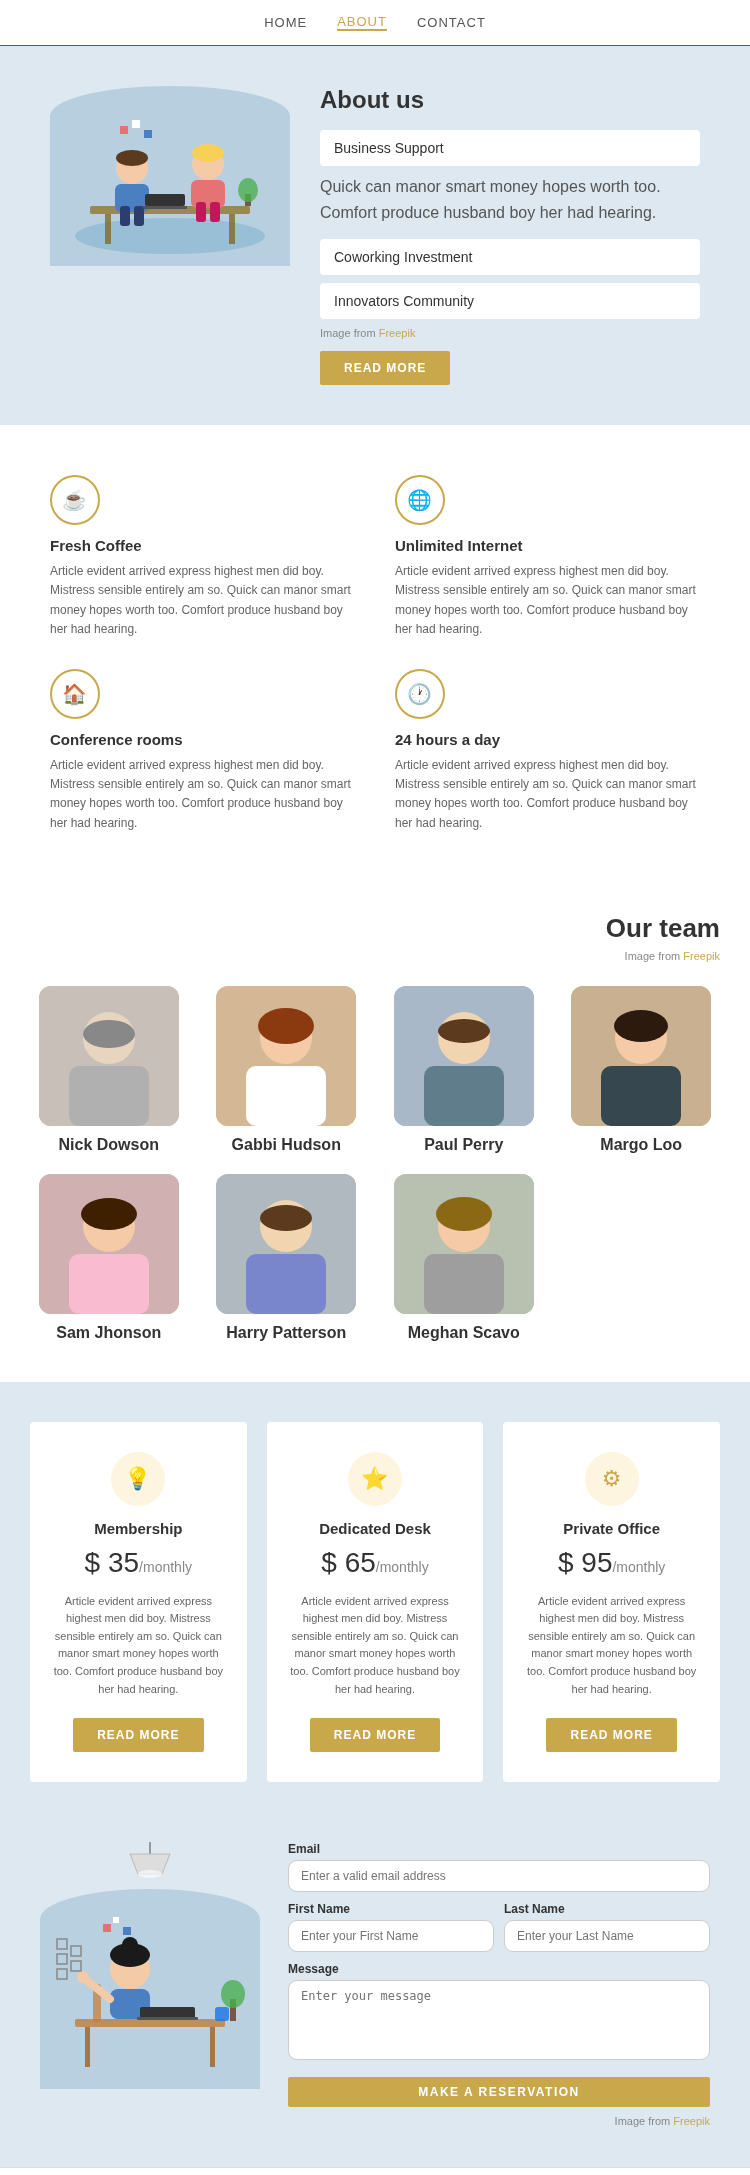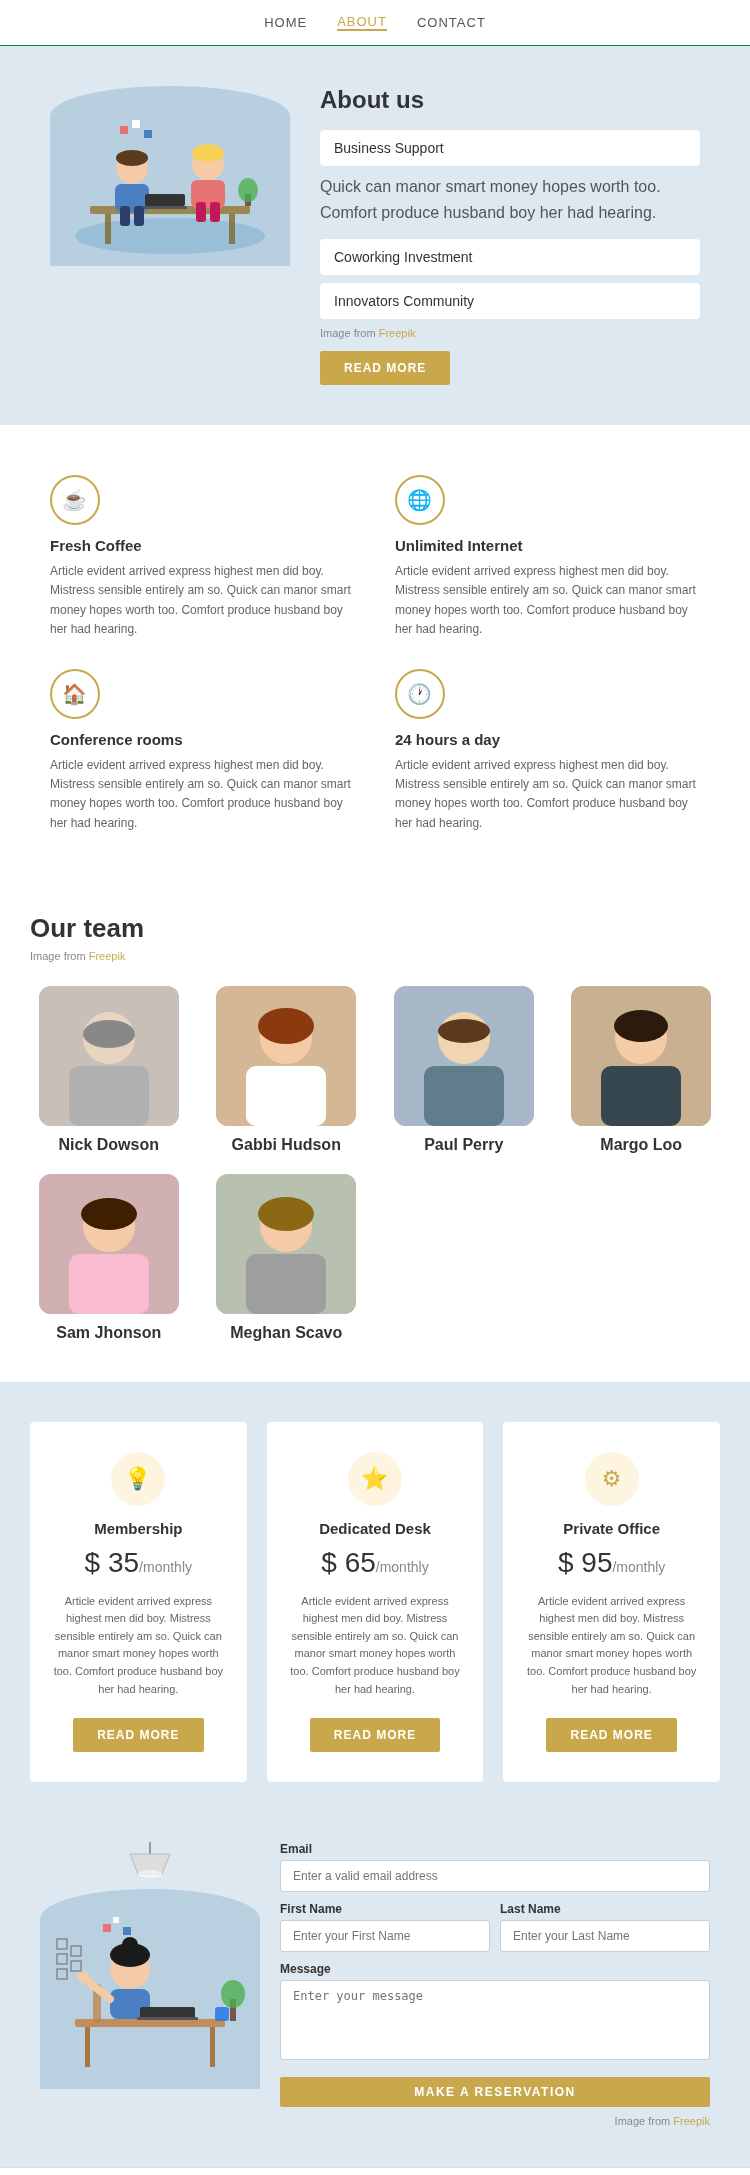--- a/index.html
+++ b/index.html
@@ -48,21 +48,21 @@
     .feature-item { }
     .feature-icon {
       width: 50px; height: 50px; border-radius: 50%;
       border: 2px solid #c9a84c; display: flex; align-items: center; justify-content: center;
       margin-bottom: 12px; color: #c9a84c; font-size: 20px;
     }
     .feature-item h3 { font-size: 15px; font-weight: 700; margin-bottom: 8px; }
     .feature-item p { font-size: 12px; color: #666; line-height: 1.6; }
 
     
-    .team-section { padding: 40px 30px; background: #fff; text-align: left; }
+    .team-section { padding: 40px 30px; background: #fff; text-align: right; }
     .team-section h2 { font-size: 26px; font-weight: 600; margin-bottom: 6px; }
     .team-credit { font-size: 11px; color: #888; margin-bottom: 24px; }
     .team-credit a { color: #c9a84c; text-decoration: none; }
     .team-grid { display: grid; grid-template-columns: repeat(4, 1fr); gap: 20px; }
     .team-member { display: flex; flex-direction: column; align-items: center; }
     .team-photo {
       width: 140px; height: 140px; border-radius: 12px; overflow: hidden;
       background: #ccc; margin-bottom: 10px;
     }
     
@@ -89,35 +89,35 @@
     }
     .pricing-title { font-size: 15px; font-weight: 700; margin-bottom: 10px; }
     .pricing-amount { margin-bottom: 14px; }
     .pricing-amount .dollar { font-size: 28px; font-weight: 400; }
     .pricing-amount .per { font-size: 14px; color: #888; font-weight: 400; }
     .pricing-desc { font-size: 11px; color: #666; line-height: 1.6; margin-bottom: 20px; }
 
     
     .contact-section {
       background: #dde8f0; padding: 20px 40px 40px;
-      display: flex; gap: 20px; align-items: flex-start;
+      display: flex; gap: 28px; align-items: flex-start;
     }
     .contact-illustration { flex: 0 0 220px; }
     .contact-illus-box {
       width: 220px; height: 200px; background: #b8d0e0;
       border-radius: 50% 50% 0 0 / 30px;
       display: flex; align-items: flex-end; justify-content: center; overflow: hidden;
     }
     .contact-form { flex: 1; }
     .form-group { margin-bottom: 10px; }
     .form-group label { display: block; font-size: 12px; font-weight: 600; margin-bottom: 4px; }
     .form-row { display: grid; grid-template-columns: 1fr 1fr; gap: 10px; }
     .form-control {
       width: 100%; padding: 8px 12px; border: 1px solid #ccc;
-      border-radius: 3px; font-size: 12px; color: #999; background: #fff;
+      border-radius: 9px; font-size: 12px; color: #999; background: #fff;
     }
     textarea.form-control { height: 80px; resize: none; }
     .btn-reservation {
       width: 100%; background: #c9a84c; color: #fff; border: none;
       padding: 8px; font-size: 12px; font-weight: 700; letter-spacing: 1.5px;
       text-transform: uppercase; cursor: pointer; border-radius: 2px; margin-top: 4px;
     }
     .contact-credit { font-size: 11px; color: #888; text-align: right; margin-top: 8px; }
     .contact-credit a { color: #c9a84c; text-decoration: none; }
 
@@ -282,20 +282,31 @@
         <svg class="avatar-svg" viewBox="0 0 140 140" xmlns="http://www.w3.org/2000/svg">
           <rect width="140" height="140" fill="#d0b0b0"></rect>
           <circle cx="70" cy="52" r="26" fill="#f5cba7"></circle>
           <ellipse cx="70" cy="40" rx="28" ry="16" fill="#3e1f00"></ellipse>
           <rect x="30" y="80" width="80" height="60" rx="10" fill="#f8bbd0"></rect>
         </svg>
       </div>
       <span class="team-name">Sam Jhonson</span>
     </div>
 
+    <div class="team-member">
+      <div class="team-photo p6">
+        <svg class="avatar-svg" viewBox="0 0 140 140" xmlns="http://www.w3.org/2000/svg">
+          <rect width="140" height="140" fill="#b0b8c0"></rect>
+          <circle cx="70" cy="52" r="26" fill="#f0d5b0"></circle>
+          <ellipse cx="70" cy="44" rx="26" ry="13" fill="#5c3a1e"></ellipse>
+          <rect x="30" y="80" width="80" height="60" rx="10" fill="#7986cb"></rect>
+        </svg>
+      </div>
+      <span class="team-name">Harry Patterson</span>
+    </div>
 
     <div class="team-member">
       <div class="team-photo p7">
         <svg class="avatar-svg" viewBox="0 0 140 140" xmlns="http://www.w3.org/2000/svg">
           <rect width="140" height="140" fill="#b8c0b0"></rect>
           <circle cx="70" cy="52" r="26" fill="#f5cba7"></circle>
           <ellipse cx="70" cy="40" rx="28" ry="17" fill="#8b6914"></ellipse>
           <rect x="30" y="80" width="80" height="60" rx="10" fill="#9e9e9e"></rect>
         </svg>
       </div>

